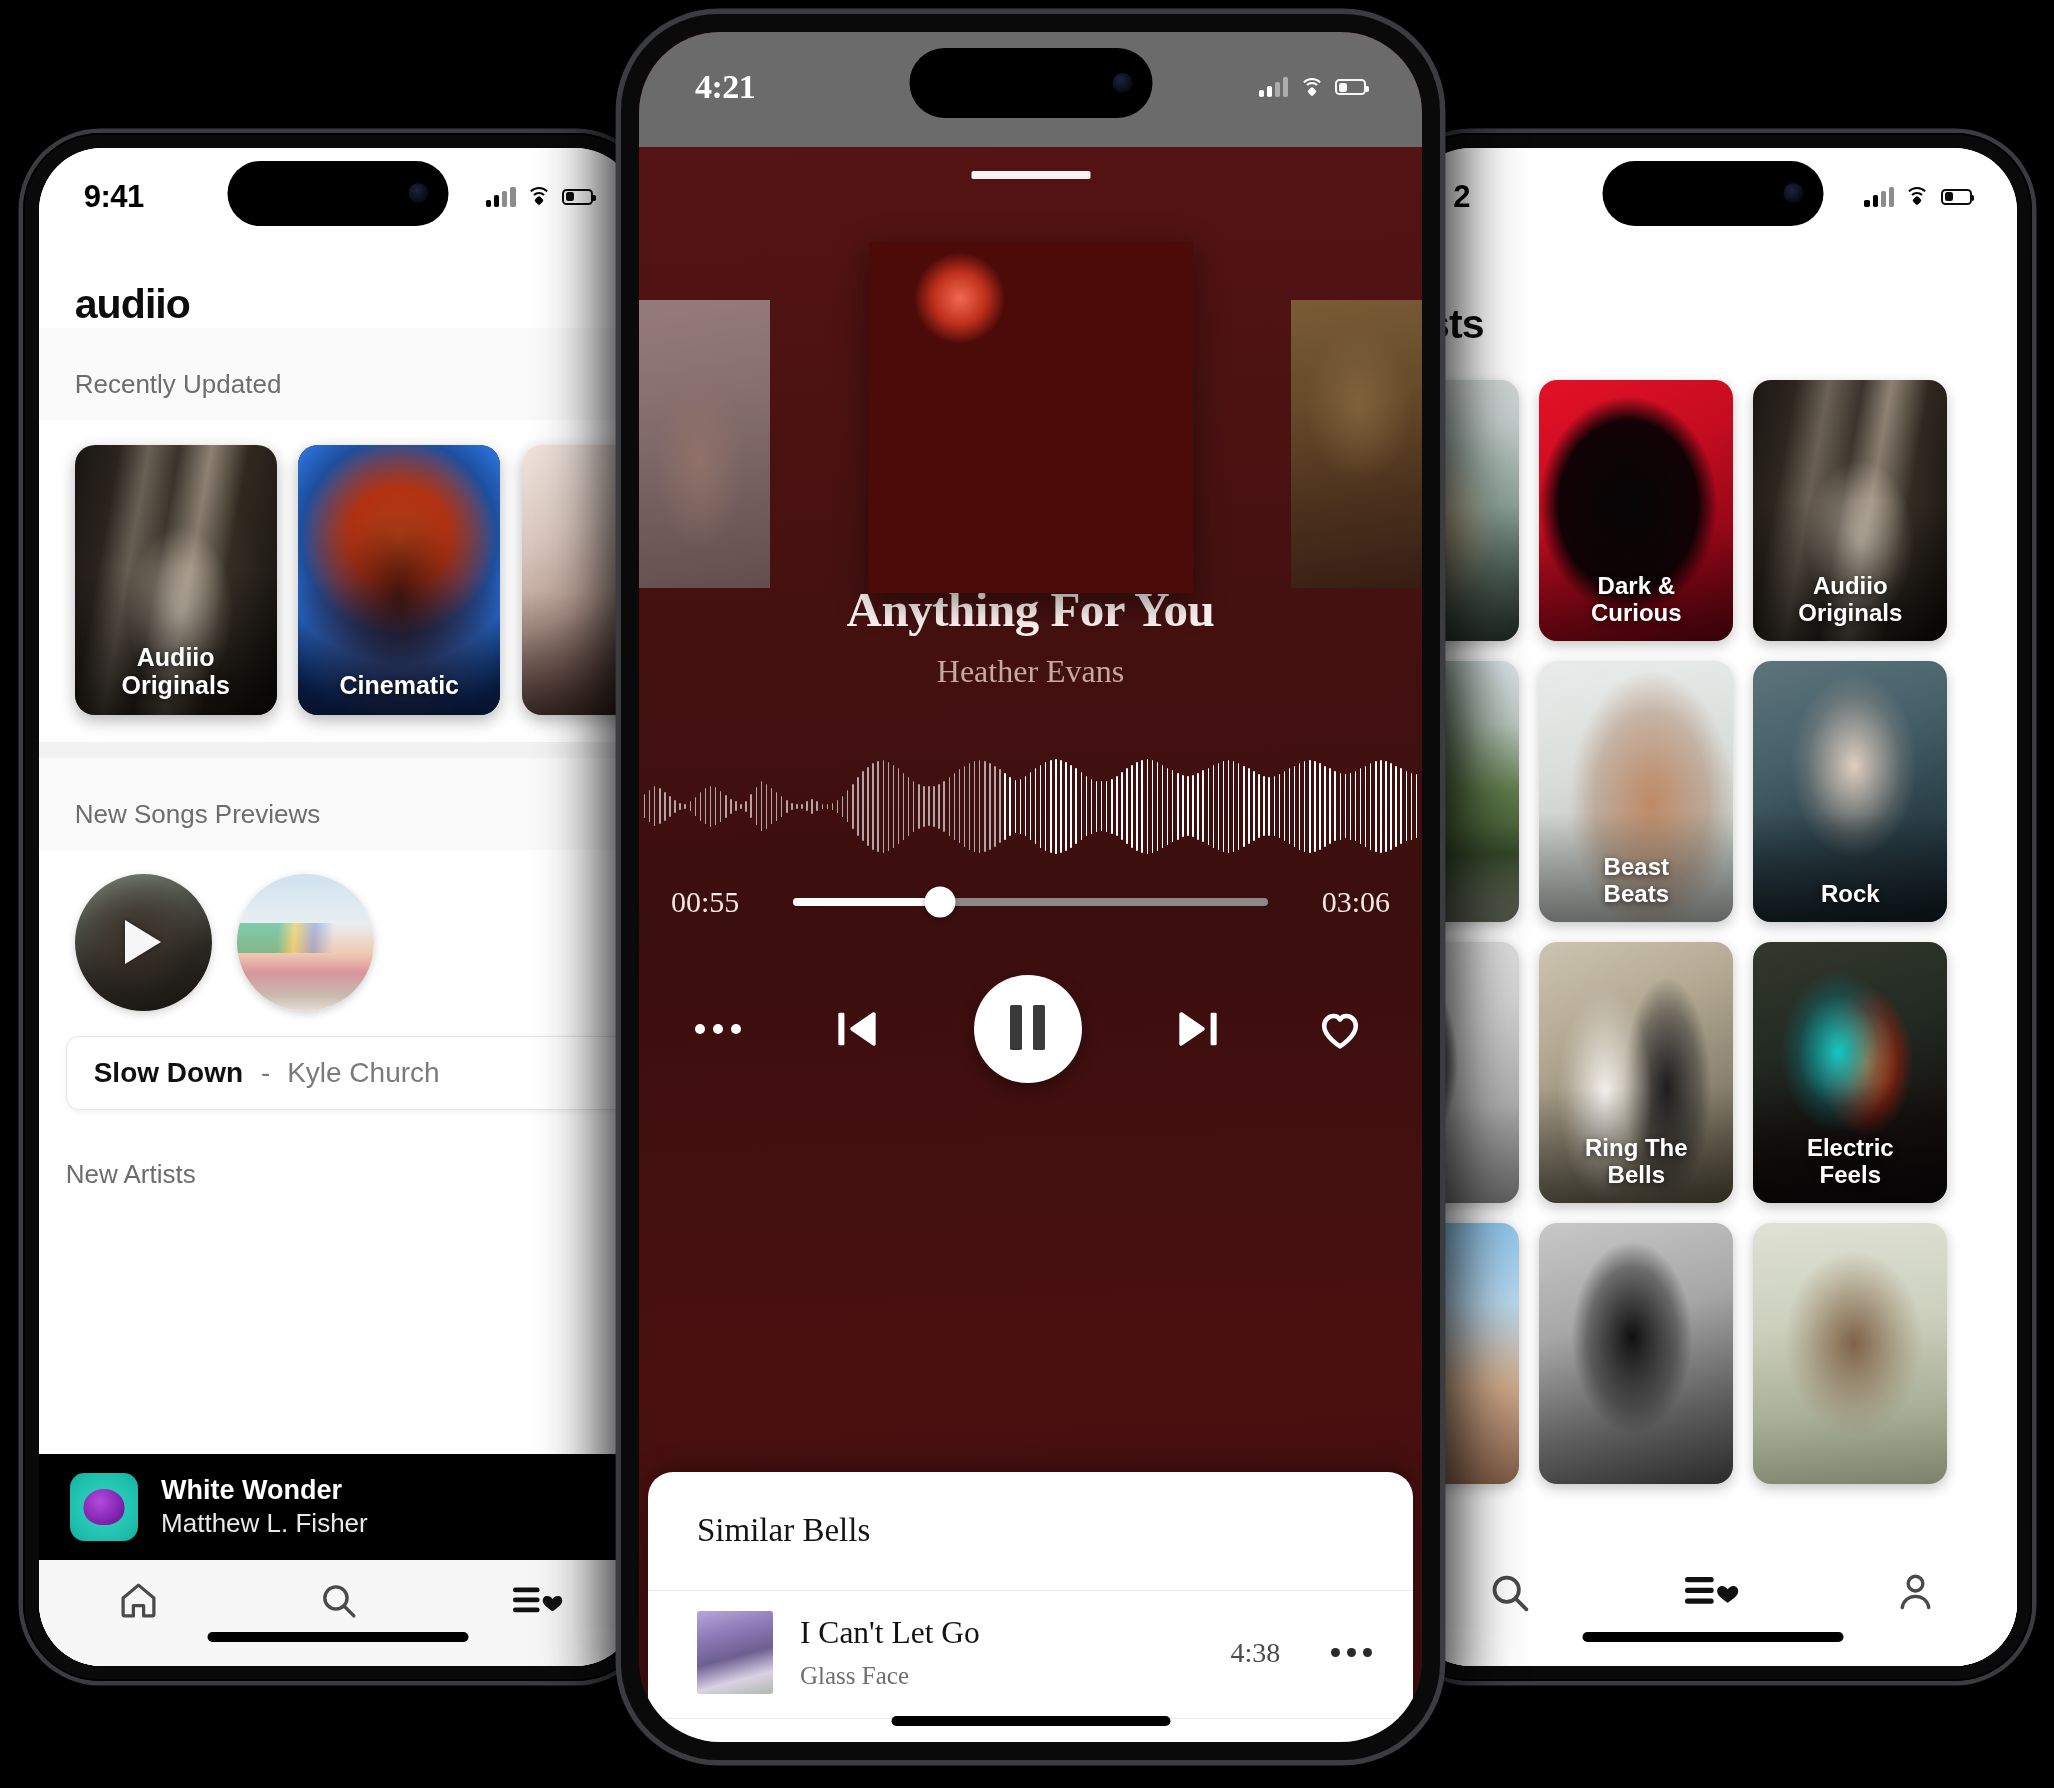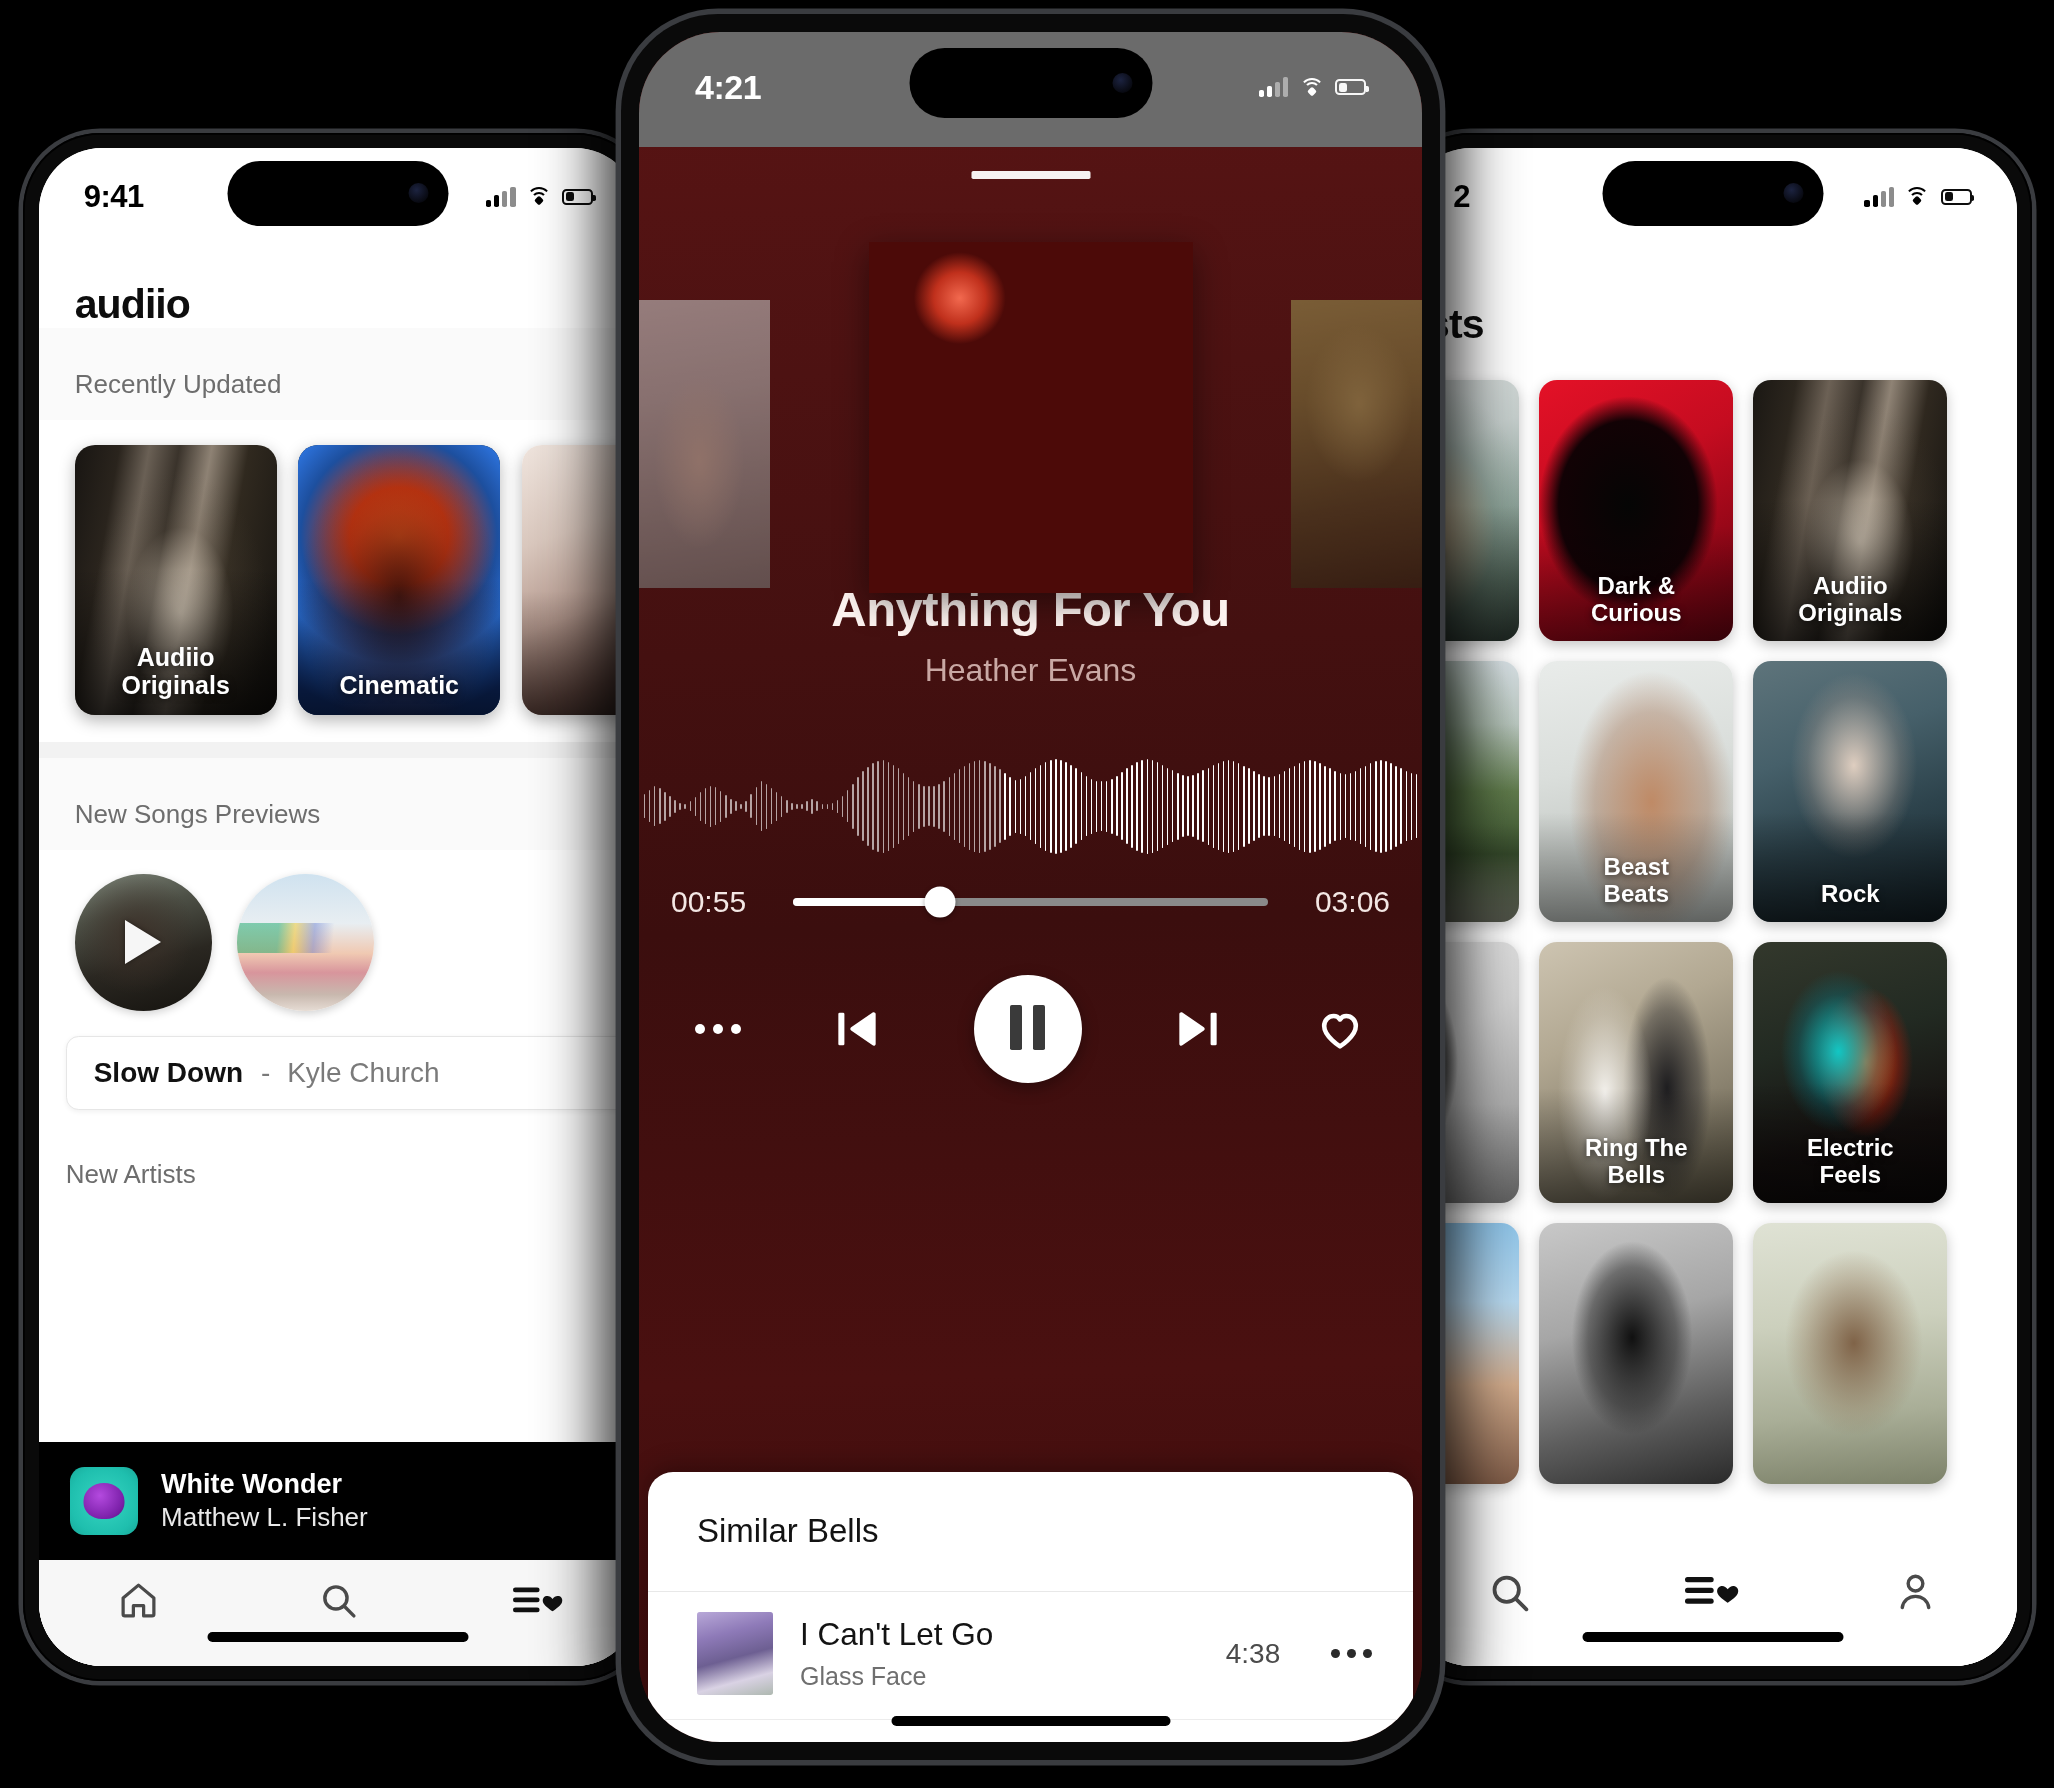--- a/index.html
+++ b/index.html
@@ -120,21 +120,21 @@
   }
   .songpill {
     margin: 5.4px 0 0 27px; width: 576px; height: 74px; border-radius: 12.6px;
     background:#fff; border:0.9px solid #e6e6e6; display:flex; align-items:center;
     padding: 0 27px; font-size: 28px; box-shadow:0 1.8px 5.4px rgba(0,0,0,.06);
   }
   .songpill b { color:#111; font-weight:800; }
   .songpill span { color:#7a7a7a; margin-left: 9px; }
 
   .nowbar {
-    position:absolute; left:0; right:0; bottom: 106px; height: 118px; background:#000;
+    position:absolute; left:0; right:0; bottom: 106px; height: 106px; background:#000;
     display:flex; align-items:center; padding: 0 31px; gap: 23.4px;
   }
   .nowbar .thumb { width: 68px; height:68px; border-radius: 14.4px; flex:none; overflow:hidden;
                    background: radial-gradient(circle at 50% 50%, #37d6c2 0%, #1fbfae 70%, #18a99a 100%); position:relative;}
   .nowbar .thumb .blob { position:absolute; left:50%; top:50%; transform:translate(-50%,-50%);
      width:41px;height:36px;border-radius:50% 50% 45% 45%;
      background: radial-gradient(circle at 40% 35%, #b44adf 0%, #7a1fa8 70%, #4e1270 100%); }
   .nowbar .t1 { color:#fff; font-size: 27px; font-weight: 800; line-height:1.25; }
   .nowbar .t2 { color:#e9e9e9; font-size: 26px; line-height:1.25; }
 
@@ -167,21 +167,21 @@
               display:flex; align-items:flex-start; padding-top: 23.4px; }
   .r-tabbar .tab { flex:1; display:flex; align-items:center; justify-content:center; }
   #phone-right .homebar { bottom: 23.4px; width: 261px; height: 10px; }
 
   
   #phone-mid {
     left: 621px; top: 14.4px; width: 819px; height: 1746px; border-radius: 97px;
     box-shadow: 0 0 0 5.4px #3a3c40, 0 0 63px 18px rgba(0,0,0,.85);
     z-index: 10;
   }
-  #phone-mid .bezel { inset: 18px; border-radius: 81px; background:#2b0d0d; }
+  #phone-mid .bezel { inset: 18px; border-radius: 81px; background:#2b0d0d;font-family:Liberation Serif, serif; }
   #phone-mid .screen { background: linear-gradient(178deg,#5a1414 0%,#4d1212 20%,#3b0e0e 52%,#4a1010 78%,#3a0c0c 100%); }
   #phone-mid .statusbar { top: 27px; height: 56px; padding: 0 56px; color:#fff; font-size: 34px; }
   #phone-mid .island { top: 16px; width: 243px; height: 70px; }
   .mid-sbbg { position:absolute; left:0; right:0; top:0; height: 115px; background:#6b6b6b; }
 
   .mid-body { position:absolute; left:0; right:0; top: 115px; bottom:0; }
   .grabber { position:absolute; left:50%; transform:translateX(-50%); top: 23.4px;
              width: 119px; height: 8px; background:#fff; border-radius: 1.8px; opacity:.95; }
 
   .carousel { position:absolute; left:0; right:0; top: 63px; height: 378px; }

